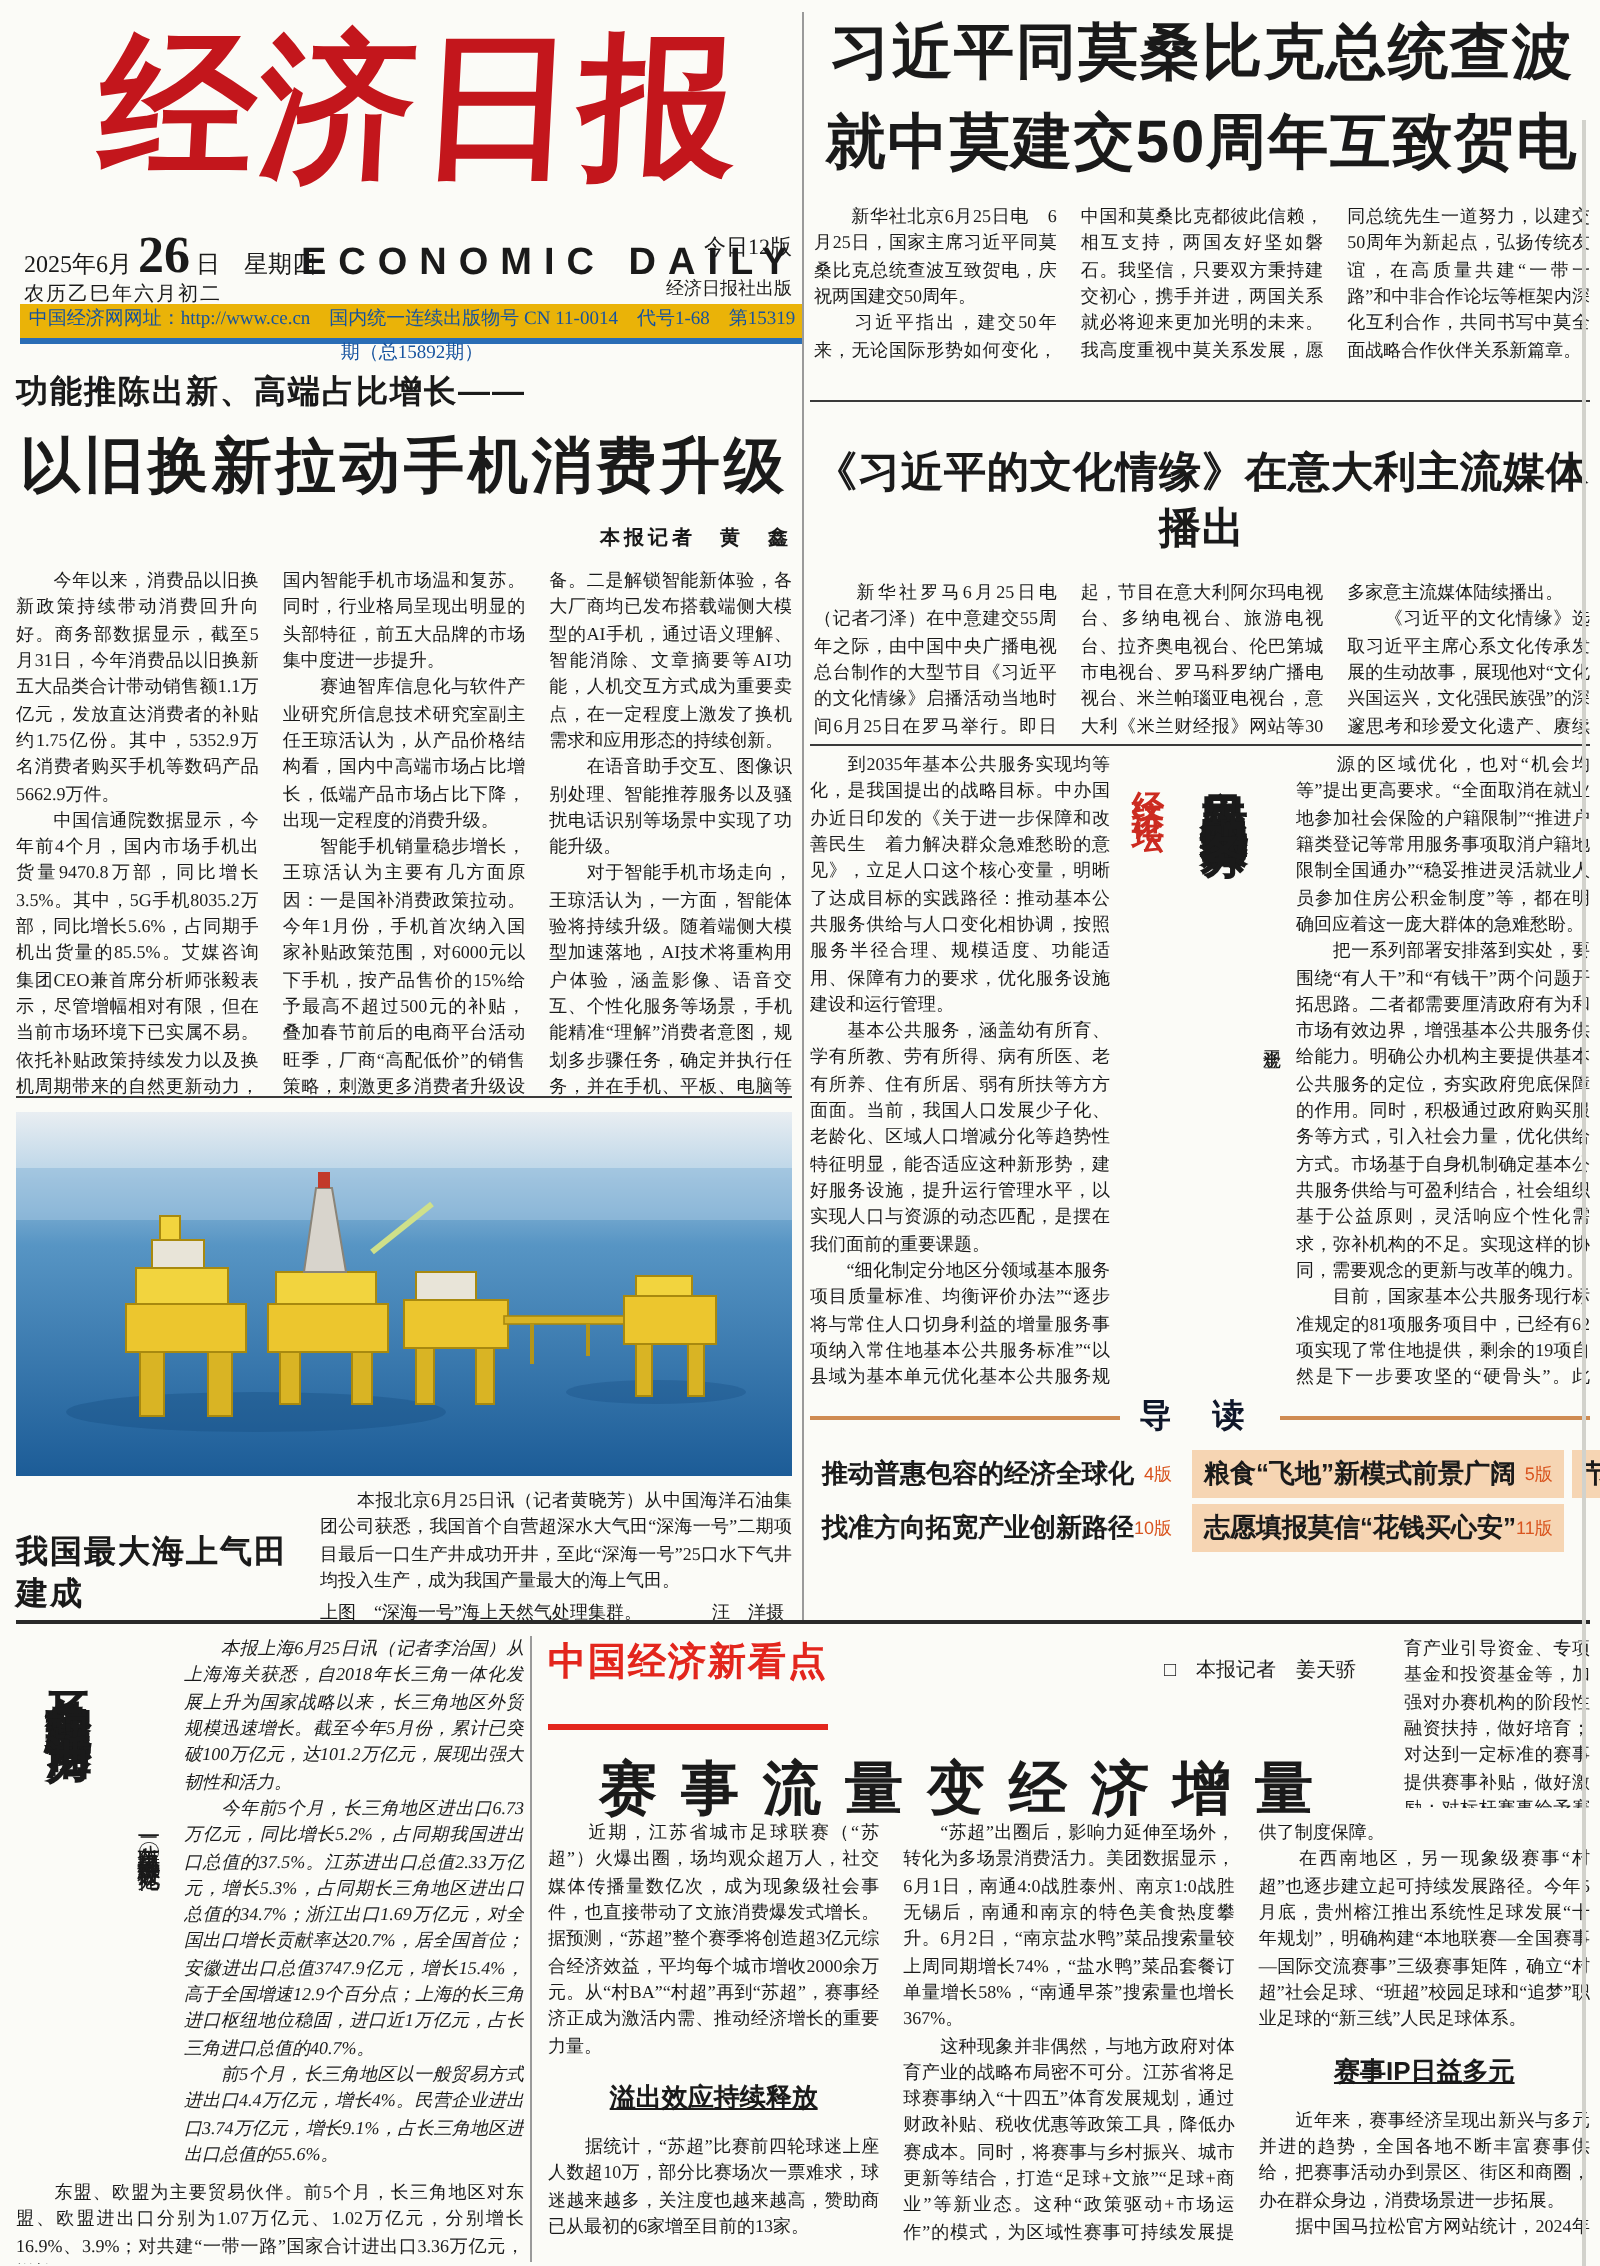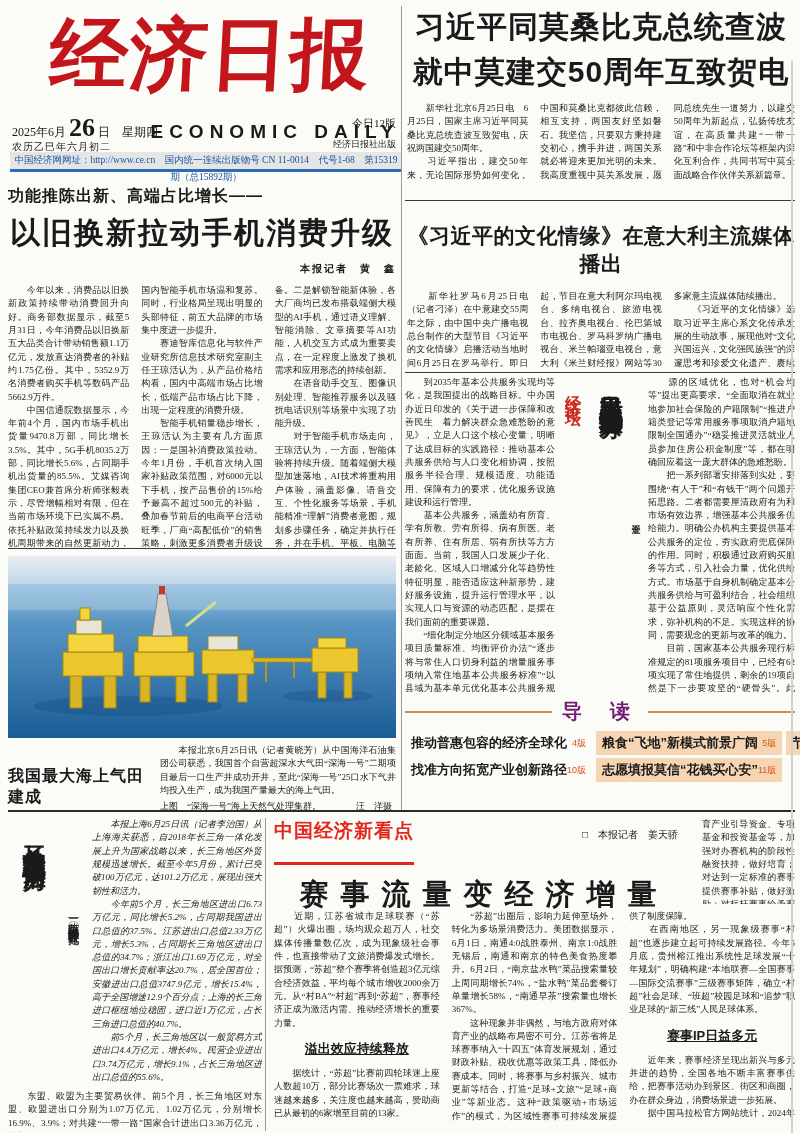--- a/index.html
+++ b/index.html
@@ -15,21 +15,21 @@
   .logo{position:absolute;left:50px;top:0px;width:330px;height:110px;
         font-family:"DejaVu Serif",serif;font-weight:bold;color:#c3161c;
         font-size:78px;line-height:108px;letter-spacing:2px;transform:skewX(-3deg);}
   .date-block{position:absolute;left:12px;top:113px;font-size:12px;}
   .date-day{font-size:26px;font-weight:bold;}
   .lunar{position:absolute;left:12px;top:140px;font-size:10px;letter-spacing:1px;}
   .ed-en{position:absolute;left:150px;top:121px;width:250px;text-align:center;
          font-size:19px;letter-spacing:6px;font-weight:bold;font-family:"Liberation Sans",sans-serif;}
   .pages-today{position:absolute;left:330px;top:116px;width:66px;text-align:right;font-size:11px;}
   .publisher{position:absolute;left:310px;top:138px;width:86px;text-align:right;font-size:9px;}
-  .info-bar{position:absolute;left:10px;top:152px;width:392px;height:17px;background:#e5e5e5;
+  .info-bar{position:absolute;left:10px;top:152px;width:392px;height:17px;background:#eab308;
             border-bottom:3px solid #2a6db5;color:#16539e;font-size:9.5px;line-height:17px;text-align:center;}
 
   
   .lead{position:absolute;left:407px;top:4px;width:388px;}
   .lead-h{font-size:30px;font-weight:bold;line-height:1.5;text-align:center;letter-spacing:1px;}
   .lead-body{margin-top:8px;column-count:3;column-gap:12px;height:84px;}
 
   
   .phone{position:absolute;left:8px;top:186px;width:388px;}
   .kicker1{font-size:16px;font-weight:bold;letter-spacing:1px;}
@@ -58,21 +58,21 @@
            border:0;}
   .f-head{width:38px;writing-mode:vertical-rl;font-size:24px;font-weight:bold;line-height:1.35;
           letter-spacing:1.5px;margin-left:4px;font-family:"Liberation Sans",sans-serif;}
   .f-author{width:15px;writing-mode:vertical-rl;font-size:9px;padding-top:142px;}
   .f-right{flex:1;height:318px;margin-left:6px;}
 
   
   .guide{position:absolute;left:405px;top:698px;width:390px;}
   .g-head{display:flex;align-items:center;gap:10px;}
   .g-line{flex:1;border-top:2px solid #cf8b52;}
-  .g-title{color:#701a75;font-size:20px;font-weight:bold;letter-spacing:8px;font-family:Liberation Mono, monospace;}
+  .g-title{color:#0f172a;font-size:16px;font-weight:bold;letter-spacing:8px;font-family:Liberation Sans, sans-serif;}
   .g-grid{display:grid;grid-template-columns:1fr 1fr 1fr 1fr;gap:3px 4px;margin-top:6px;text-align:right;}
   .g-item{display:flex;align-items:center;font-size:13px;font-weight:bold;padding:3px 6px;
           font-family:"Liberation Sans",sans-serif;white-space:nowrap;}
   .g-item.hl{background:#f6d5b3;}
   .g-page{margin-left:auto;font-size:9px;color:#d9541e;font-weight:normal;}
 
   
   .delta{position:absolute;left:8px;top:818px;width:254px;height:315px;}
   .d-head{position:absolute;left:4px;top:8px;height:278px;writing-mode:vertical-rl;
           font-size:23px;font-weight:bold;line-height:1.9;letter-spacing:2px;}

